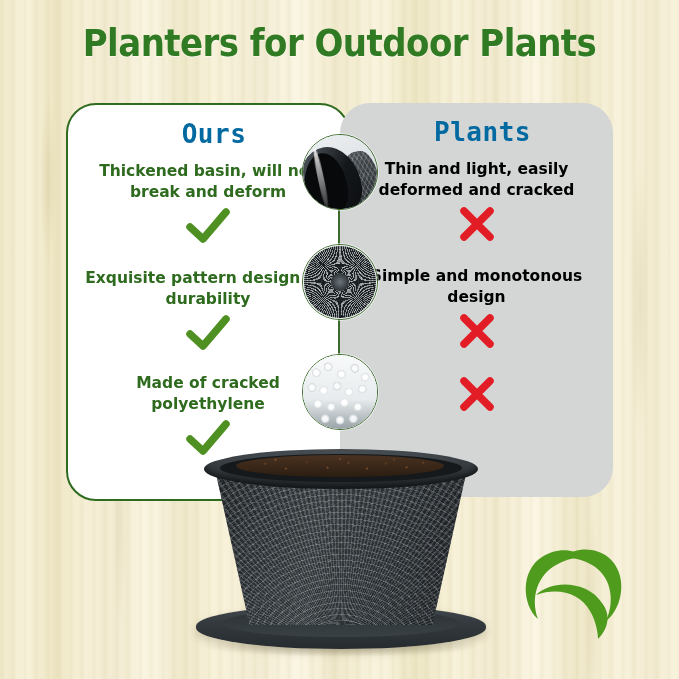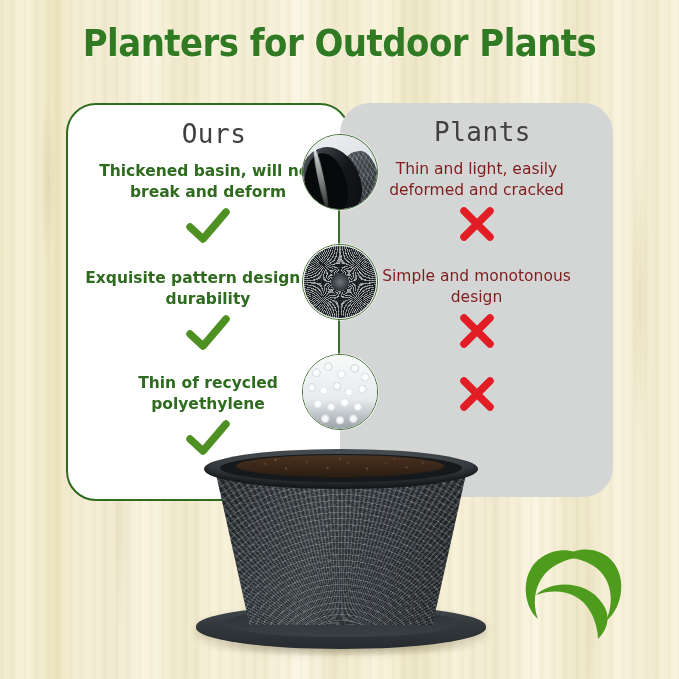--- a/index.html
+++ b/index.html
@@ -64,32 +64,32 @@
     background:#ffffff;
     border:2px solid #2f6b1f;
   }
   .panel-others{
     left:340px;width:273px;
     background:#d4d6d6;
   }
   .panel-head{
     position:absolute;top:14px;left:0;right:0;text-align:center;
     font-family:"DejaVu Sans Mono", monospace;
-    font-weight:normal;font-size:26px;color:#404040;letter-spacing:0.5px;margin-left:12px;
+    font-weight:bold;font-size:26px;color:#0369a1;letter-spacing:0.5px;margin-left:12px;
   }
 
   
   .row{position:absolute;left:0;right:0;text-align:center;}
   .row .txt{
     font-family:"DejaVu Sans", sans-serif;
     font-size:15.5px;line-height:21px;
     padding:0 16px;
   }
   .panel-ours .row .txt{color:#2f6b1f;font-weight:bold;}
-  .panel-others .row .txt{color:#7f1d1d;font-weight:normal;}
+  .panel-others .row .txt{color:#000000;font-weight:bold;}
 
   .mark{margin-top:6px;height:34px;display:flex;align-items:center;justify-content:center;}
 
   
   .r1{top:56px;}
   .r2{top:163px;}
   .r3{top:268px;}
 
   
   .circ{
@@ -276,21 +276,21 @@
     <div class="row r2">
       <div class="txt">Exquisite pattern design for durability</div>
       <div class="mark check">
         <svg width="46" height="36" viewBox="0 0 46 36" aria-hidden="true">
           <path d="M5 19 L18 31 L41 4" fill="none" stroke="#4e9022" stroke-width="7.5" stroke-linecap="round" stroke-linejoin="round"></path>
         </svg>
       </div>
     </div>
 
     <div class="row r3">
-      <div class="txt">Thin of recycled polyethylene</div>
+      <div class="txt">Made of cracked polyethylene</div>
       <div class="mark check">
         <svg width="46" height="36" viewBox="0 0 46 36" aria-hidden="true">
           <path d="M5 19 L18 31 L41 4" fill="none" stroke="#4e9022" stroke-width="7.5" stroke-linecap="round" stroke-linejoin="round"></path>
         </svg>
       </div>
     </div>
   </div>
 
   <div class="panel panel-others">
     <div class="panel-head">Plants</div>

